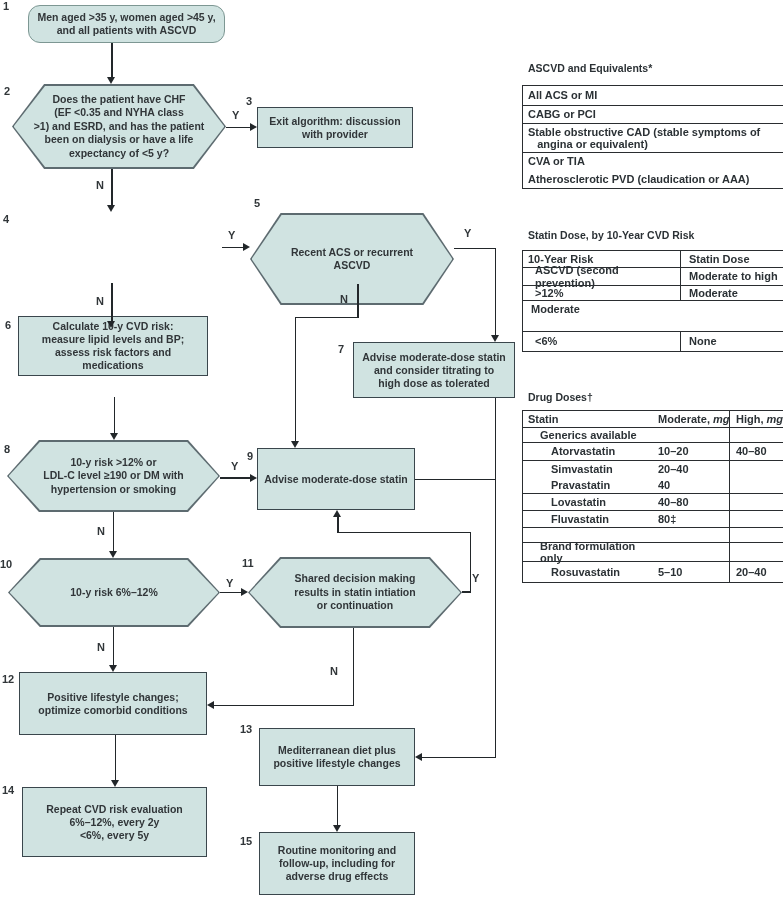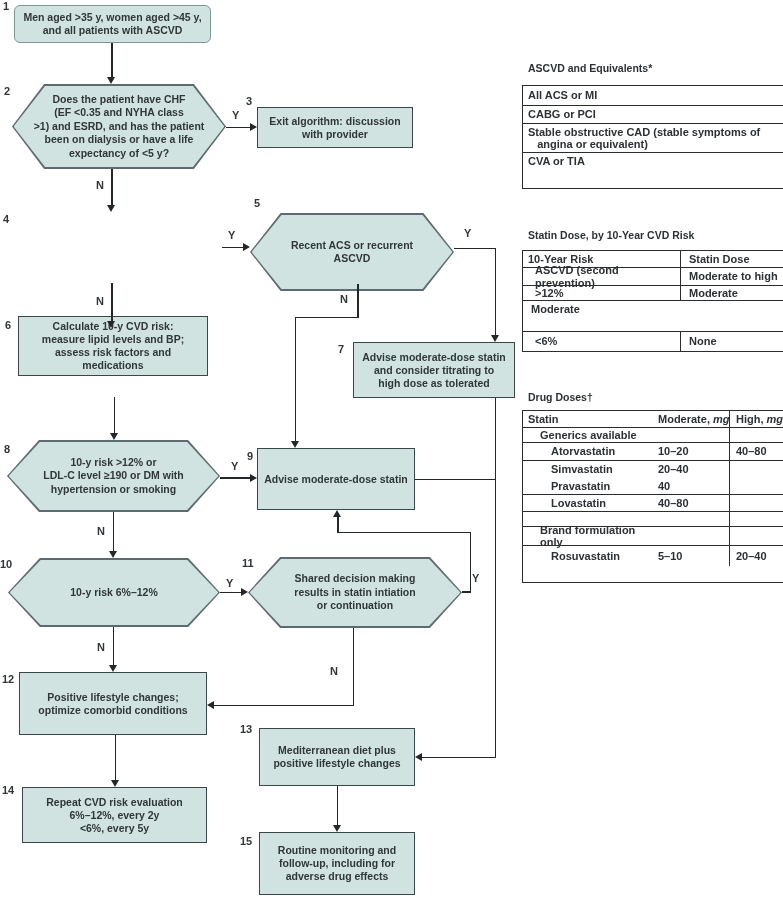--- a/index.html
+++ b/index.html
@@ -2,21 +2,21 @@
 <html><head>
 <meta charset="utf-8">
 <style>
   html,body{margin:0;padding:0;background:#ffffff;}
   .stage{position:relative;width:783px;height:900px;background:#ffffff;overflow:hidden;
          font-family:"Liberation Sans",sans-serif;color:#313639;}
   
   .node{position:absolute;background:#d0e3e1;border:1.5px solid #3a464c;box-sizing:border-box;
         display:flex;align-items:center;justify-content:center;text-align:center;
         font-size:10.5px;font-weight:600;line-height:13px;white-space:pre-line;}
-  .round{border-radius:6px;border-color:#7d9793;}
+  .round{border-radius:12px;border-color:#7d9793;margin-left:14px;}
   .hexo{position:absolute;background:#5d6b70;clip-path:polygon(15% 0,85% 0,100% 50%,85% 100%,15% 100%,0 50%);}
   .hexi{position:absolute;inset:1.6px;background:#d0e3e1;
         clip-path:polygon(15.1% 0,84.9% 0,100% 50%,84.9% 100%,15.1% 100%,0 50%);
         display:flex;align-items:center;justify-content:center;text-align:center;
         font-size:10.5px;font-weight:600;line-height:13.5px;white-space:pre-line;}
   
   .ln{position:absolute;background:#22272a;}
   .ah{position:absolute;width:0;height:0;}
   .ah-d{border-left:4.5px solid transparent;border-right:4.5px solid transparent;border-top:7px solid #22272a;}
   .ah-u{border-left:4.5px solid transparent;border-right:4.5px solid transparent;border-bottom:7px solid #22272a;}
@@ -72,21 +72,21 @@
 (EF &lt;0.35 and NYHA class
 &gt;1) and ESRD, and has the patient
 been on dialysis or have a life
 expectancy of &lt;5 y?</div>
   </div>
 
   <div class="node" style="left:257px;top:107px;width:156px;height:41px">Exit algorithm: discussion
 with provider</div>
 
 
-  <div class="hexo" style="left:250px;top:213px;width:204px;height:78px">
+  <div class="hexo" style="left:250px;top:213px;width:204px;height:92px">
     <div class="hexi">Recent ACS or recurrent
 ASCVD</div>
   </div>
 
   <div class="node" style="left:18px;top:316px;width:190px;height:60px">Calculate 10-y CVD risk:
 measure lipid levels and BP;
 assess risk factors and
 medications</div>
 
   <div class="node" style="left:353px;top:342px;width:162px;height:56px">Advise moderate-dose statin
@@ -110,21 +110,21 @@
 results in statin intiation
 or continuation</div>
   </div>
 
   <div class="node" style="left:19px;top:672px;width:188px;height:63px">Positive lifestyle changes;
 optimize comorbid conditions</div>
 
   <div class="node" style="left:259px;top:728px;width:156px;height:58px">Mediterranean diet plus
 positive lifestyle changes</div>
 
-  <div class="node" style="left:22px;top:787px;width:185px;height:56px">Repeat CVD risk evaluation
+  <div class="node" style="left:22px;top:787px;width:185px;height:70px">Repeat CVD risk evaluation
 6%–12%, every 2y
 &lt;6%, every 5y</div>
 
   <div class="node" style="left:259px;top:832px;width:156px;height:63px">Routine monitoring and
 follow-up, including for
 adverse drug effects</div>
 
   <span class="yn" style="left:232px;top:110px">Y</span>
   <span class="yn" style="left:96px;top:180px">N</span>
   <span class="yn" style="left:228px;top:230px">Y</span>
@@ -199,20 +199,21 @@
   <div class="ln" style="left:336.5px;top:786px;width:1.5px;height:39px"></div>
   <div class="ah ah-d" style="left:332.7px;top:825px"></div>
 
   <div class="tbl-title" style="left:528px;top:62px">ASCVD and Equivalents*</div>
   <div class="tbl" style="left:522px;top:85px;width:261px;height:104px">
     <div class="trow pad5" style="height:20px">All ACS or MI</div>
     <div class="trow pad5" style="height:18px">CABG or PCI</div>
     <div class="trow pad5" style="height:29px">Stable obstructive CAD (stable symptoms of
 &nbsp;&nbsp;&nbsp;angina or equivalent)</div>
     <div class="trow pad5 nb" style="height:17px">CVA or TIA</div>
+    <div class="trow pad5 last" style="height:18px">Atherosclerotic PVD (claudication or AAA)</div>
   </div>
 
   <div class="tbl-title" style="left:528px;top:229px">Statin Dose, by 10-Year CVD Risk</div>
   <div class="tbl" style="left:522px;top:250px;width:261px;height:102px">
     <div class="trow" style="height:17px">
       <div class="c1b pad5 bold">10-Year Risk</div>
       <div class="c2b mid bold">Statin Dose</div>
     </div>
     <div class="trow" style="height:18px">
       <div class="c1b pad12">ASCVD (second prevention)</div>
@@ -260,20 +261,25 @@
     <div class="trow" style="height:17px">
       <div class="cn pad28">Pravastatin</div>
       <div class="cm">40</div>
       <div class="ch"></div>
     </div>
     <div class="trow" style="height:17px">
       <div class="cn pad28">Lovastatin</div>
       <div class="cm">40–80</div>
       <div class="ch"></div>
     </div>
+    <div class="trow" style="height:17px">
+      <div class="cn pad28">Fluvastatin</div>
+      <div class="cm">80‡</div>
+      <div class="ch"></div>
+    </div>
     <div class="trow" style="height:15px">
       <div class="cn pad28"></div>
       <div class="cm"></div>
       <div class="ch"></div>
     </div>
     <div class="trow" style="height:19px">
       <div class="cn pad17 bold">Brand formulation only</div>
       <div class="cm"></div>
       <div class="ch"></div>
     </div>

